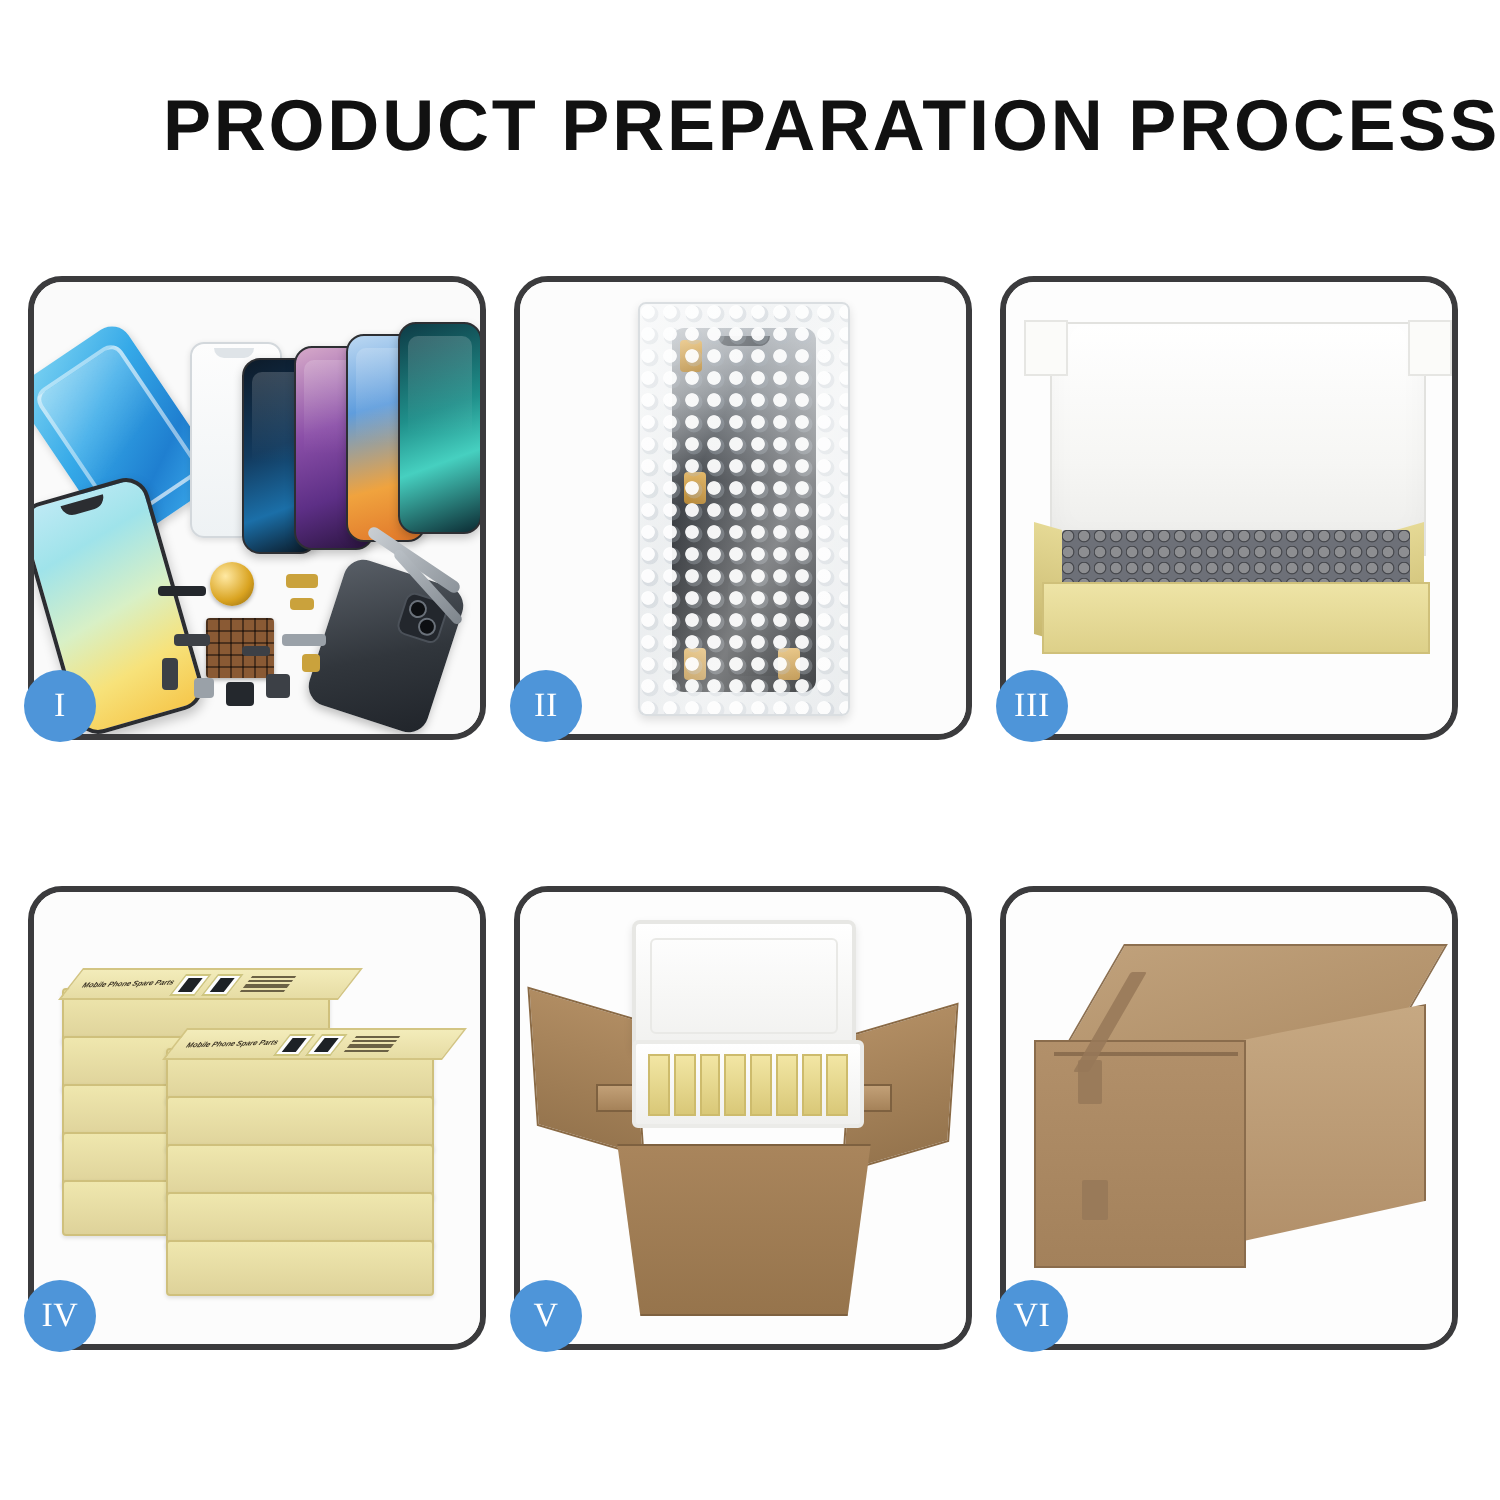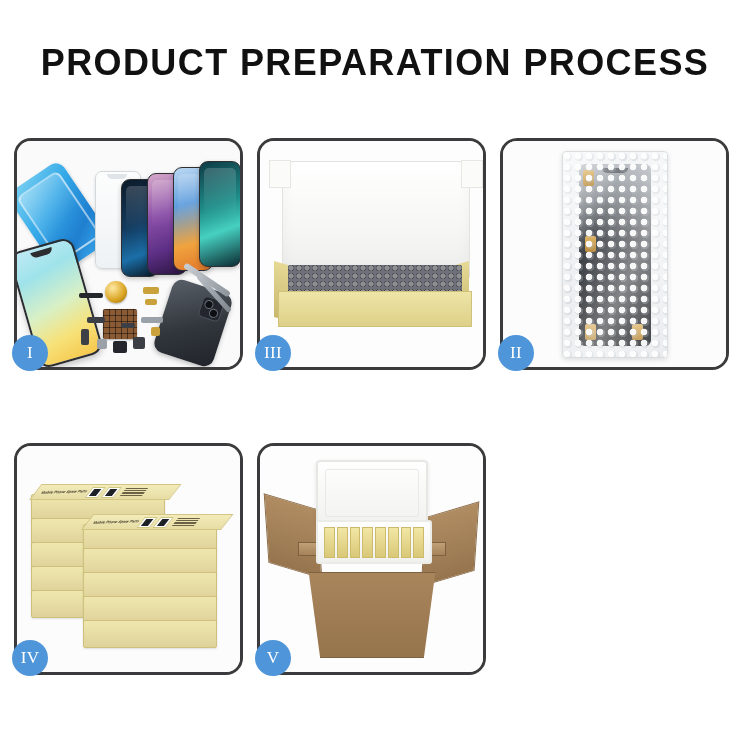--- a/index.html
+++ b/index.html
@@ -18,21 +18,21 @@
     position: absolute;
     inset: 0;
     background: #ffffff;
   }
 
   
   .header {
     position: absolute;
     top: 0; left: 0;
     width: 750px;
-    text-align: center;
+    text-align: right;
   }
   .title {
     margin: 0;
     padding-top: 44px;
     font-family: "Liberation Sans", sans-serif;
     font-size: 36px;
     font-weight: 700;
     letter-spacing: 1.4px;
     color: #111111;
     line-height: 1.08;
@@ -572,47 +572,47 @@
         <div class="part gold" style="left:134px; top:186px; width:9px;  height:9px;"></div>
         <div class="part" style="left:104px; top:182px; width:14px; height:5px;"></div>
         <div class="tweezers"></div>
         <div class="tweezers2"></div>
       </div>
       <div class="badge">I</div>
       <span class="sr">Phone LCD screens, tempered glass and spare parts laid out</span>
     </div>
 
     <div class="panel">
-      <div class="panel-inner p3">
-        <div class="box3-lid"></div>
-        <div class="box3-lipleft"></div>
-        <div class="box3-lipright"></div>
-        <div class="box3-contents"></div>
-        <div class="box3-front"></div>
-      </div>
-      <div class="badge">III</div>
-      <span class="sr">Bubble-wrapped item placed into yellow inner box</span>
-    </div>
-
-    <div class="panel">
       <div class="panel-inner p2">
         <div class="bubble-pack">
           <div class="inner-screen">
             <div class="flex-tail"></div>
             <div class="gold-tab" style="left:4px;  top:6px;"></div>
             <div class="gold-tab" style="left:6px;  top:72px;"></div>
             <div class="gold-tab" style="left:6px;  bottom:6px;"></div>
             <div class="gold-tab" style="right:8px; bottom:6px;"></div>
           </div>
           <div class="bubbles"></div>
           <div class="wrap-sheen"></div>
         </div>
       </div>
       <div class="badge">II</div>
       <span class="sr">Single screen sealed in bubble wrap bag</span>
+    </div>
+
+    <div class="panel">
+      <div class="panel-inner p3">
+        <div class="box3-lid"></div>
+        <div class="box3-lipleft"></div>
+        <div class="box3-lipright"></div>
+        <div class="box3-contents"></div>
+        <div class="box3-front"></div>
+      </div>
+      <div class="badge">III</div>
+      <span class="sr">Bubble-wrapped item placed into yellow inner box</span>
     </div>
 
     <div class="panel">
       <div class="panel-inner p4">
         <div class="stack">
           <div class="sbox" style="left:0px;  top:26px;">
             <div class="lid"></div>
             <div class="label-row">
               <span class="lbl-text">Mobile Phone Spare Parts</span>
               <span class="lbl-thumb">
@@ -681,15 +681,30 @@
               <i></i>
               <i></i>
           </span>
         </div>
         <div class="carton-body"></div>
       </div>
       <div class="badge">V</div>
       <span class="sr">Boxes loaded into foam-lined shipping carton</span>
     </div>
 
+    <div class="panel">
+      <div class="panel-inner p6">
+        <div class="carton6">
+          <div class="c6-top"></div>
+          <div class="c6-side"></div>
+          <div class="c6-front"></div>
+          <div class="seam" style="left:10px; top:54px; width:92px; height:2px;"></div>
+          <div class="tape" style="left:34px; top:14px; width:8px; height:50px; transform:skewX(-30deg);"></div>
+          <div class="tape" style="left:22px; top:58px; width:12px; height:22px;"></div>
+          <div class="tape" style="left:24px; top:118px; width:13px; height:20px;"></div>
+        </div>
+      </div>
+      <div class="badge">VI</div>
+      <span class="sr">Sealed kraft carton ready for shipment</span>
+    </div>
 
   </div>
 </div>
 
 </body></html>

